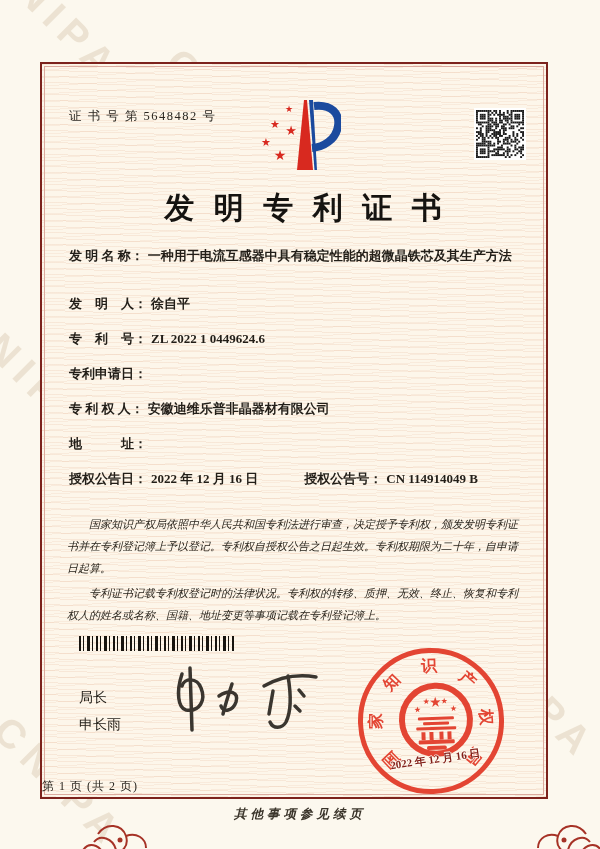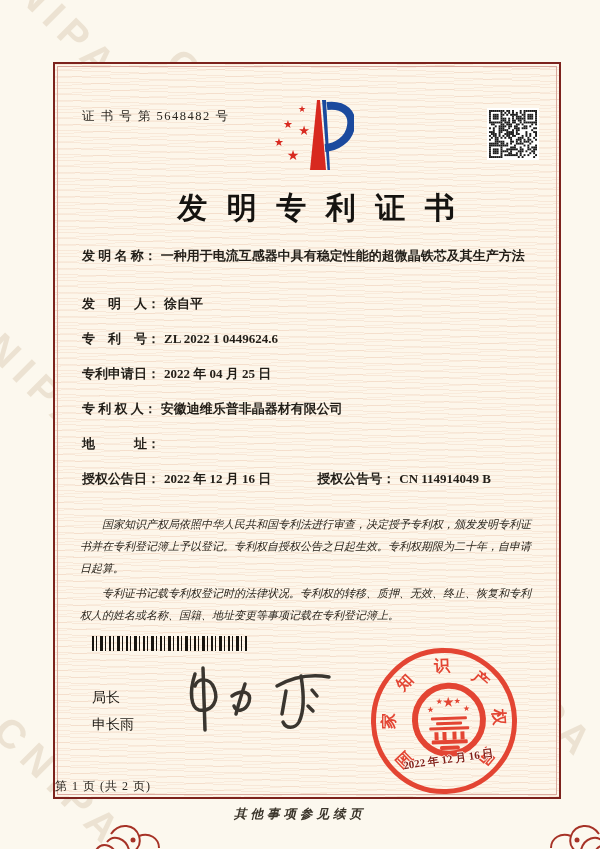--- a/index.html
+++ b/index.html
@@ -8,21 +8,21 @@
     background:#fcf8ee;overflow:hidden;
     font-family:"Liberation Serif","DejaVu Serif",serif;color:#1f1c18;
   }
   .wm{
     position:absolute;font-family:"Liberation Sans","DejaVu Sans",sans-serif;
     font-weight:700;font-size:40px;letter-spacing:9px;
     color:rgba(204,184,154,.34);transform:rotate(45deg);
     white-space:nowrap;pointer-events:none;z-index:0;
   }
   .cert{
-    position:absolute;left:53px;top:62px;width:504px;height:733px;
+    position:absolute;left:40px;top:62px;width:504px;height:733px;
     border:2px solid var(--border-dark,#7c221c);
     background:
       repeating-linear-gradient(2deg, rgba(226,172,140,.20) 0 1px, rgba(0,0,0,0) 1px 6px),
       repeating-linear-gradient(-3deg, rgba(226,172,140,.15) 0 1px, rgba(0,0,0,0) 1px 8px),
       #fdf6ea;
     z-index:1;
   }
   .cert::before{
     content:"";position:absolute;inset:2px;border:1px solid var(--border-light,#dcaa9e);
     pointer-events:none;
@@ -459,21 +459,20 @@
       <div class="frow">
         <span class="lab">发　明　人：</span>
         <span class="val">徐自平</span>
       </div>
       <div class="frow">
         <span class="lab">专　利　号：</span>
         <span class="val">ZL 2022 1 0449624.6</span>
       </div>
       <div class="frow">
         <span class="lab">专利申请日：</span>
-        <span class="val">2022 年 04 月 25 日</span>
       </div>
       <div class="frow">
         <span class="lab">专 利 权 人：</span>
         <span class="val">安徽迪维乐普非晶器材有限公司</span>
       </div>
       <div class="frow">
         <span class="lab">地　　　址：</span>
       </div>
       <div class="frow duo">
         <span class="pair">

